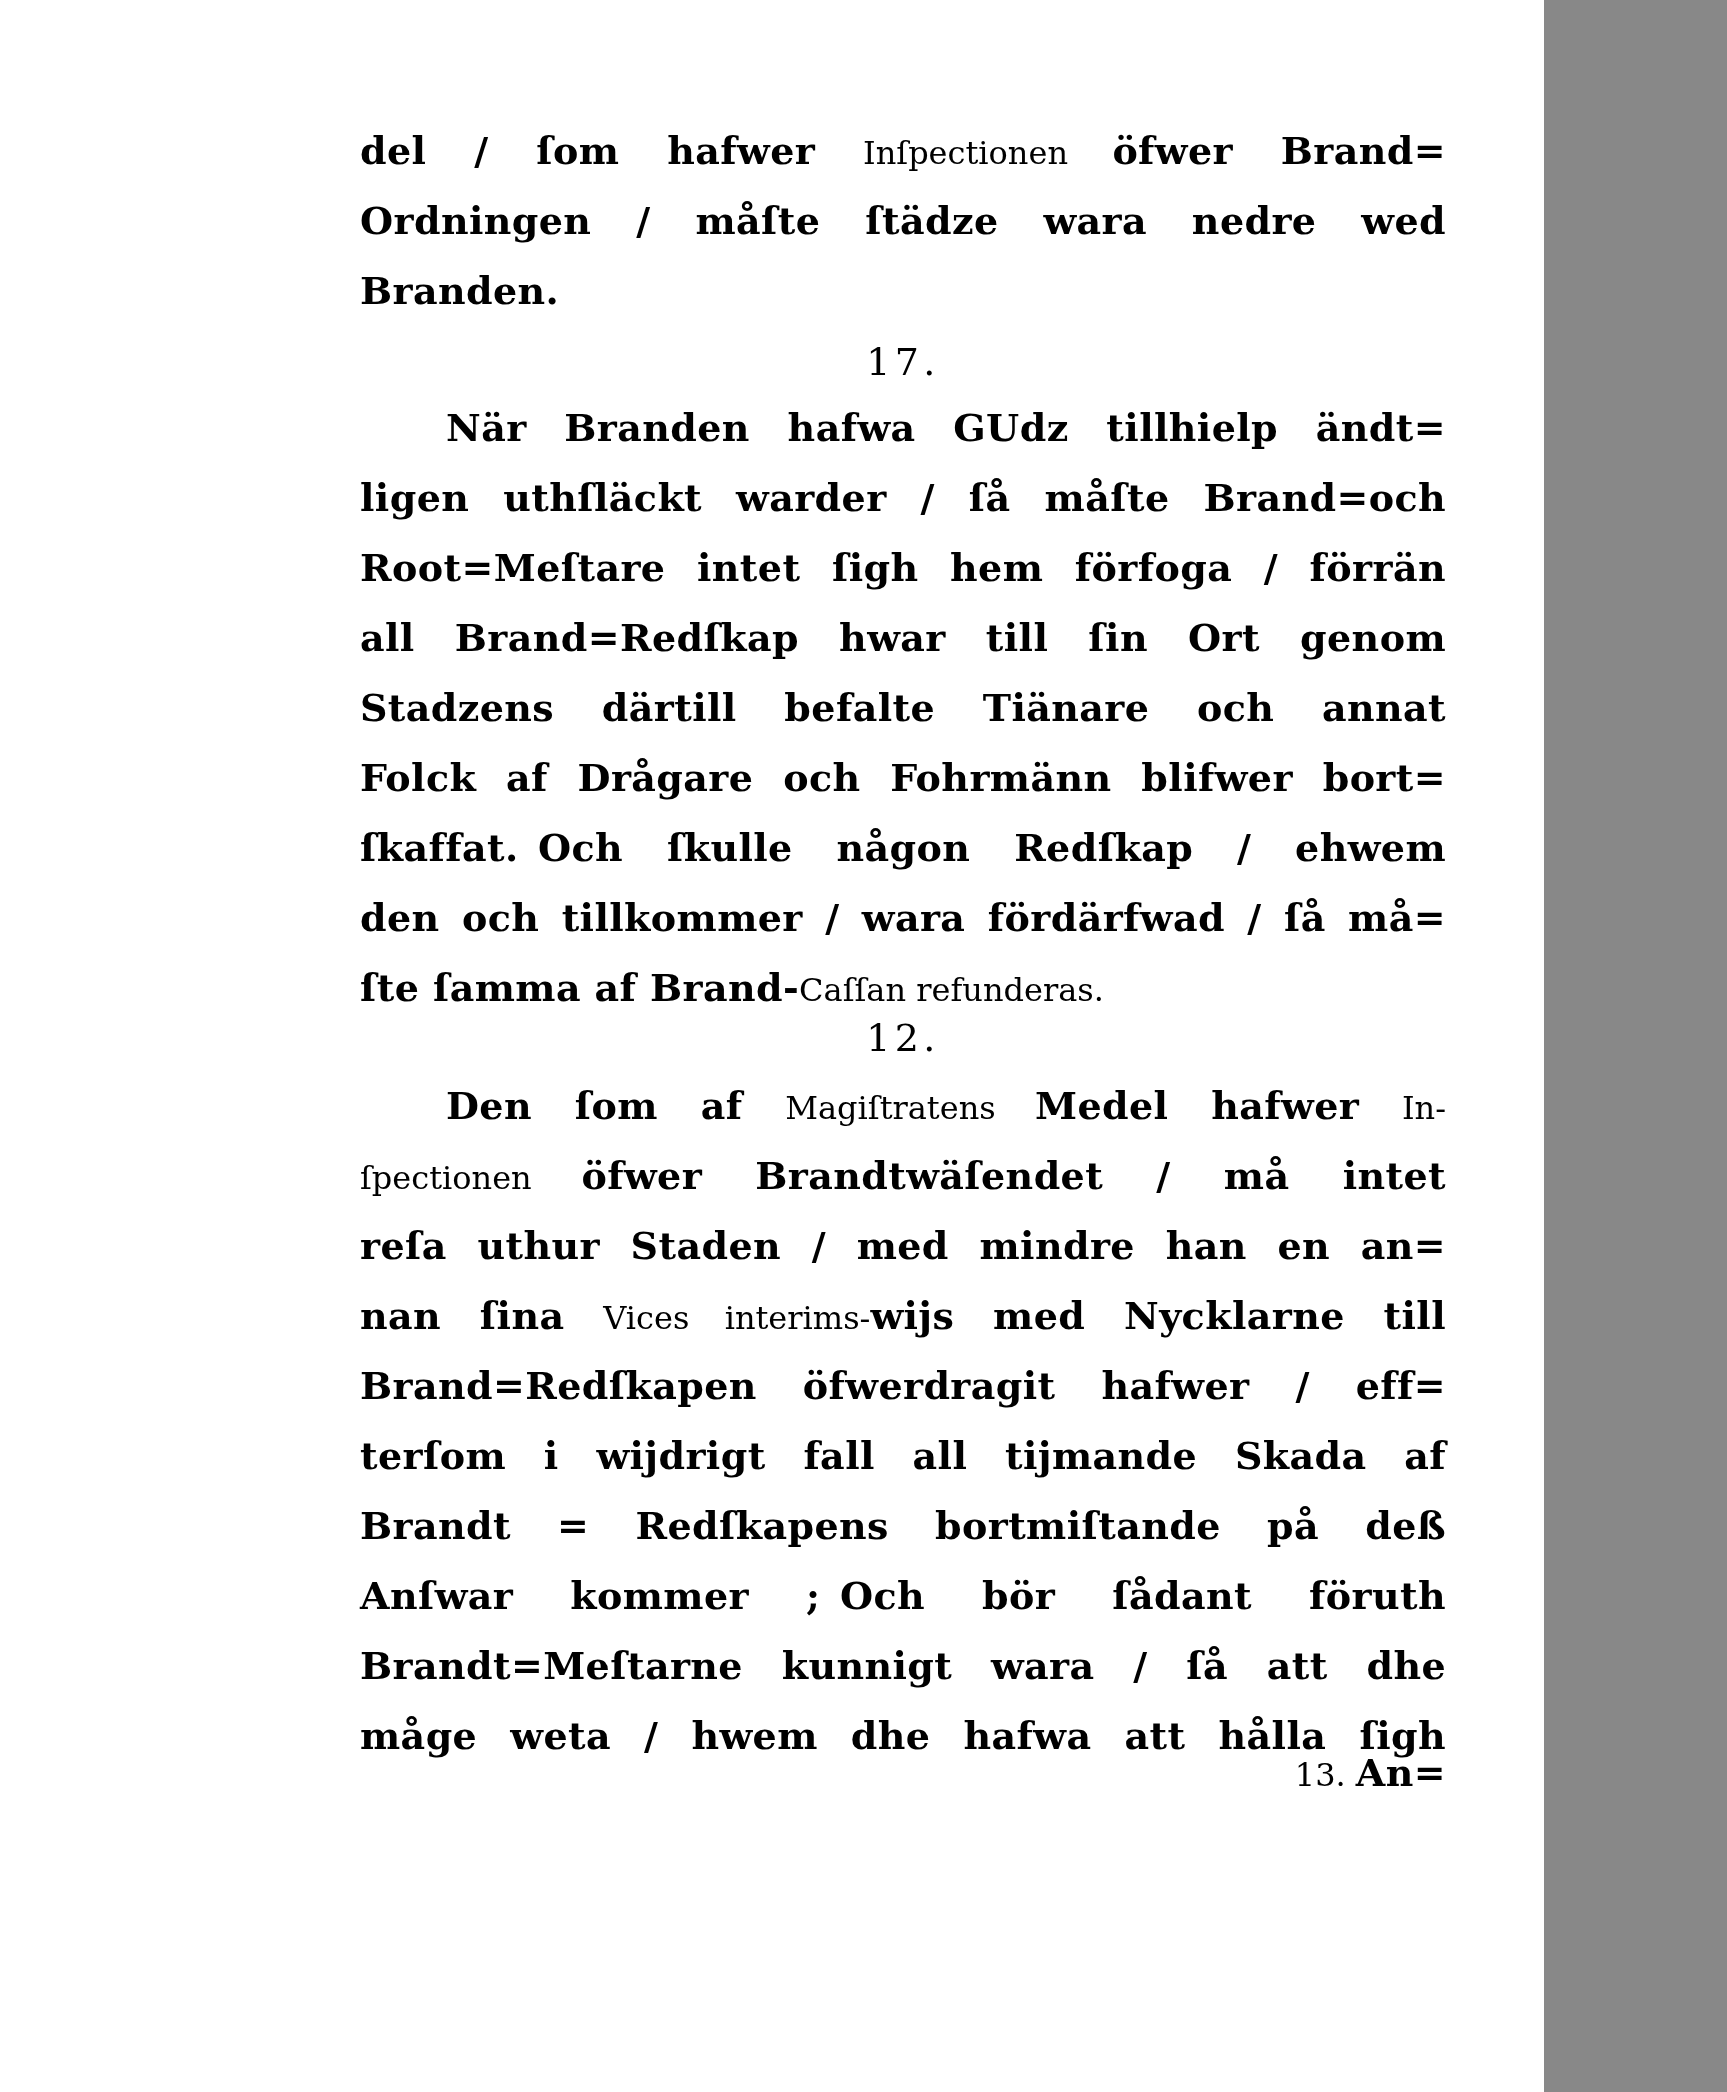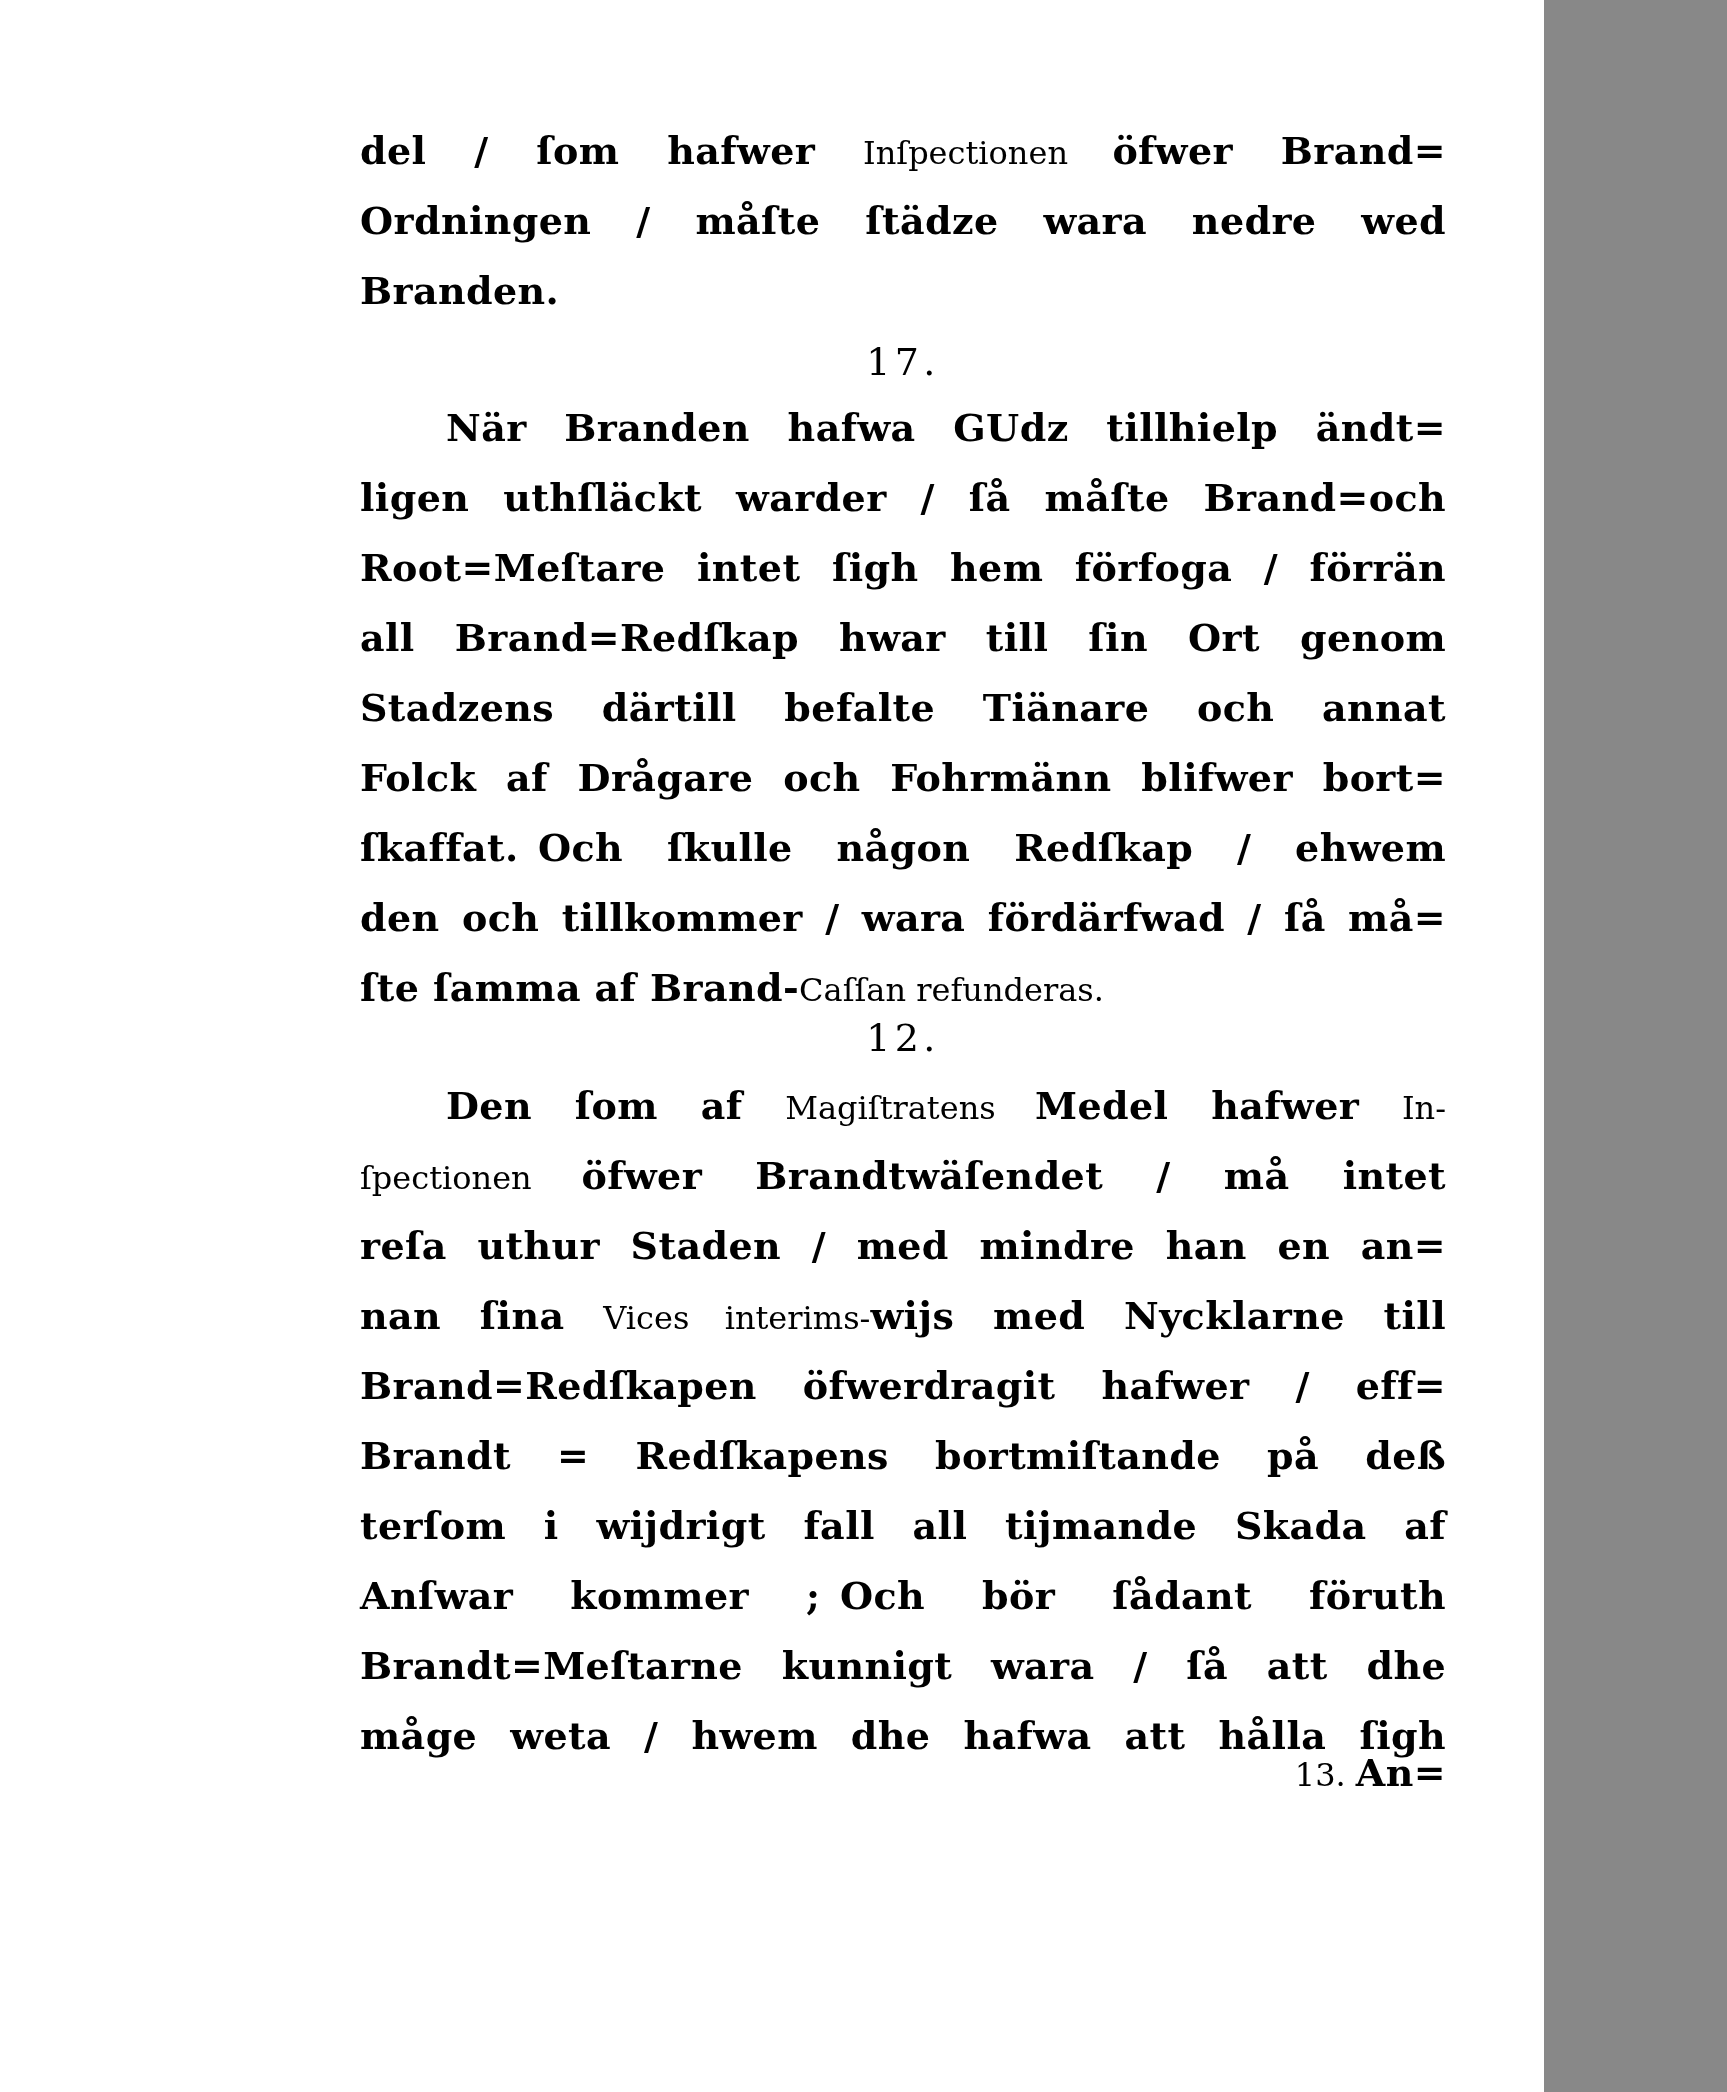--- a/index.html
+++ b/index.html
@@ -75,22 +75,22 @@
   </div>
 
   <div class="heading" style="top:1012px">12.</div>
 
   <div class="block" style="top:1075px">
     <div class="line j ind"><span class="fr">Den ſom af </span><span class="an">Magiſtratens </span><span class="fr">Medel hafwer </span><span class="an">In-</span></div>
     <div class="line j"><span class="an">ſpectionen </span><span class="fr">öfwer Brandtwäſendet / må intet</span></div>
     <div class="line j"><span class="fr">reſa uthur Staden / med mindre han en an=</span></div>
     <div class="line j"><span class="fr">nan ſina </span><span class="an">Vices interims-</span><span class="fr">wijs med Nycklarne till</span></div>
     <div class="line j"><span class="fr">Brand=Redſkapen öfwerdragit hafwer / eff=</span></div>
+    <div class="line j"><span class="fr">terſom i wijdrigt fall all tijmande Skada af</span></div>
     <div class="line j"><span class="fr">Brandt = Redſkapens bortmiſtande på deß</span></div>
-    <div class="line j"><span class="fr">terſom i wijdrigt fall all tijmande Skada af</span></div>
     <div class="line j"><span class="fr">Anſwar kommer ; Och bör ſådant föruth</span></div>
     <div class="line j"><span class="fr">Brandt=Meſtarne kunnigt wara / ſå att dhe</span></div>
     <div class="line j"><span class="fr">måge weta / hwem dhe hafwa att hålla ſigh</span></div>
   </div>
 
   <div class="catchword" style="top:1745px"><span class="an">13. </span><span class="fr">An=</span></div>
 
   <div class="speck blob" style="left:1681px;top:40px;width:13.8px;height:20.6px"></div>
   <div class="speck rnd" style="left:1686px;top:107px;width:4.3px;height:11.2px"></div>
   <div class="speck rnd" style="left:1685px;top:152px;width:4.3px;height:4.3px"></div>

